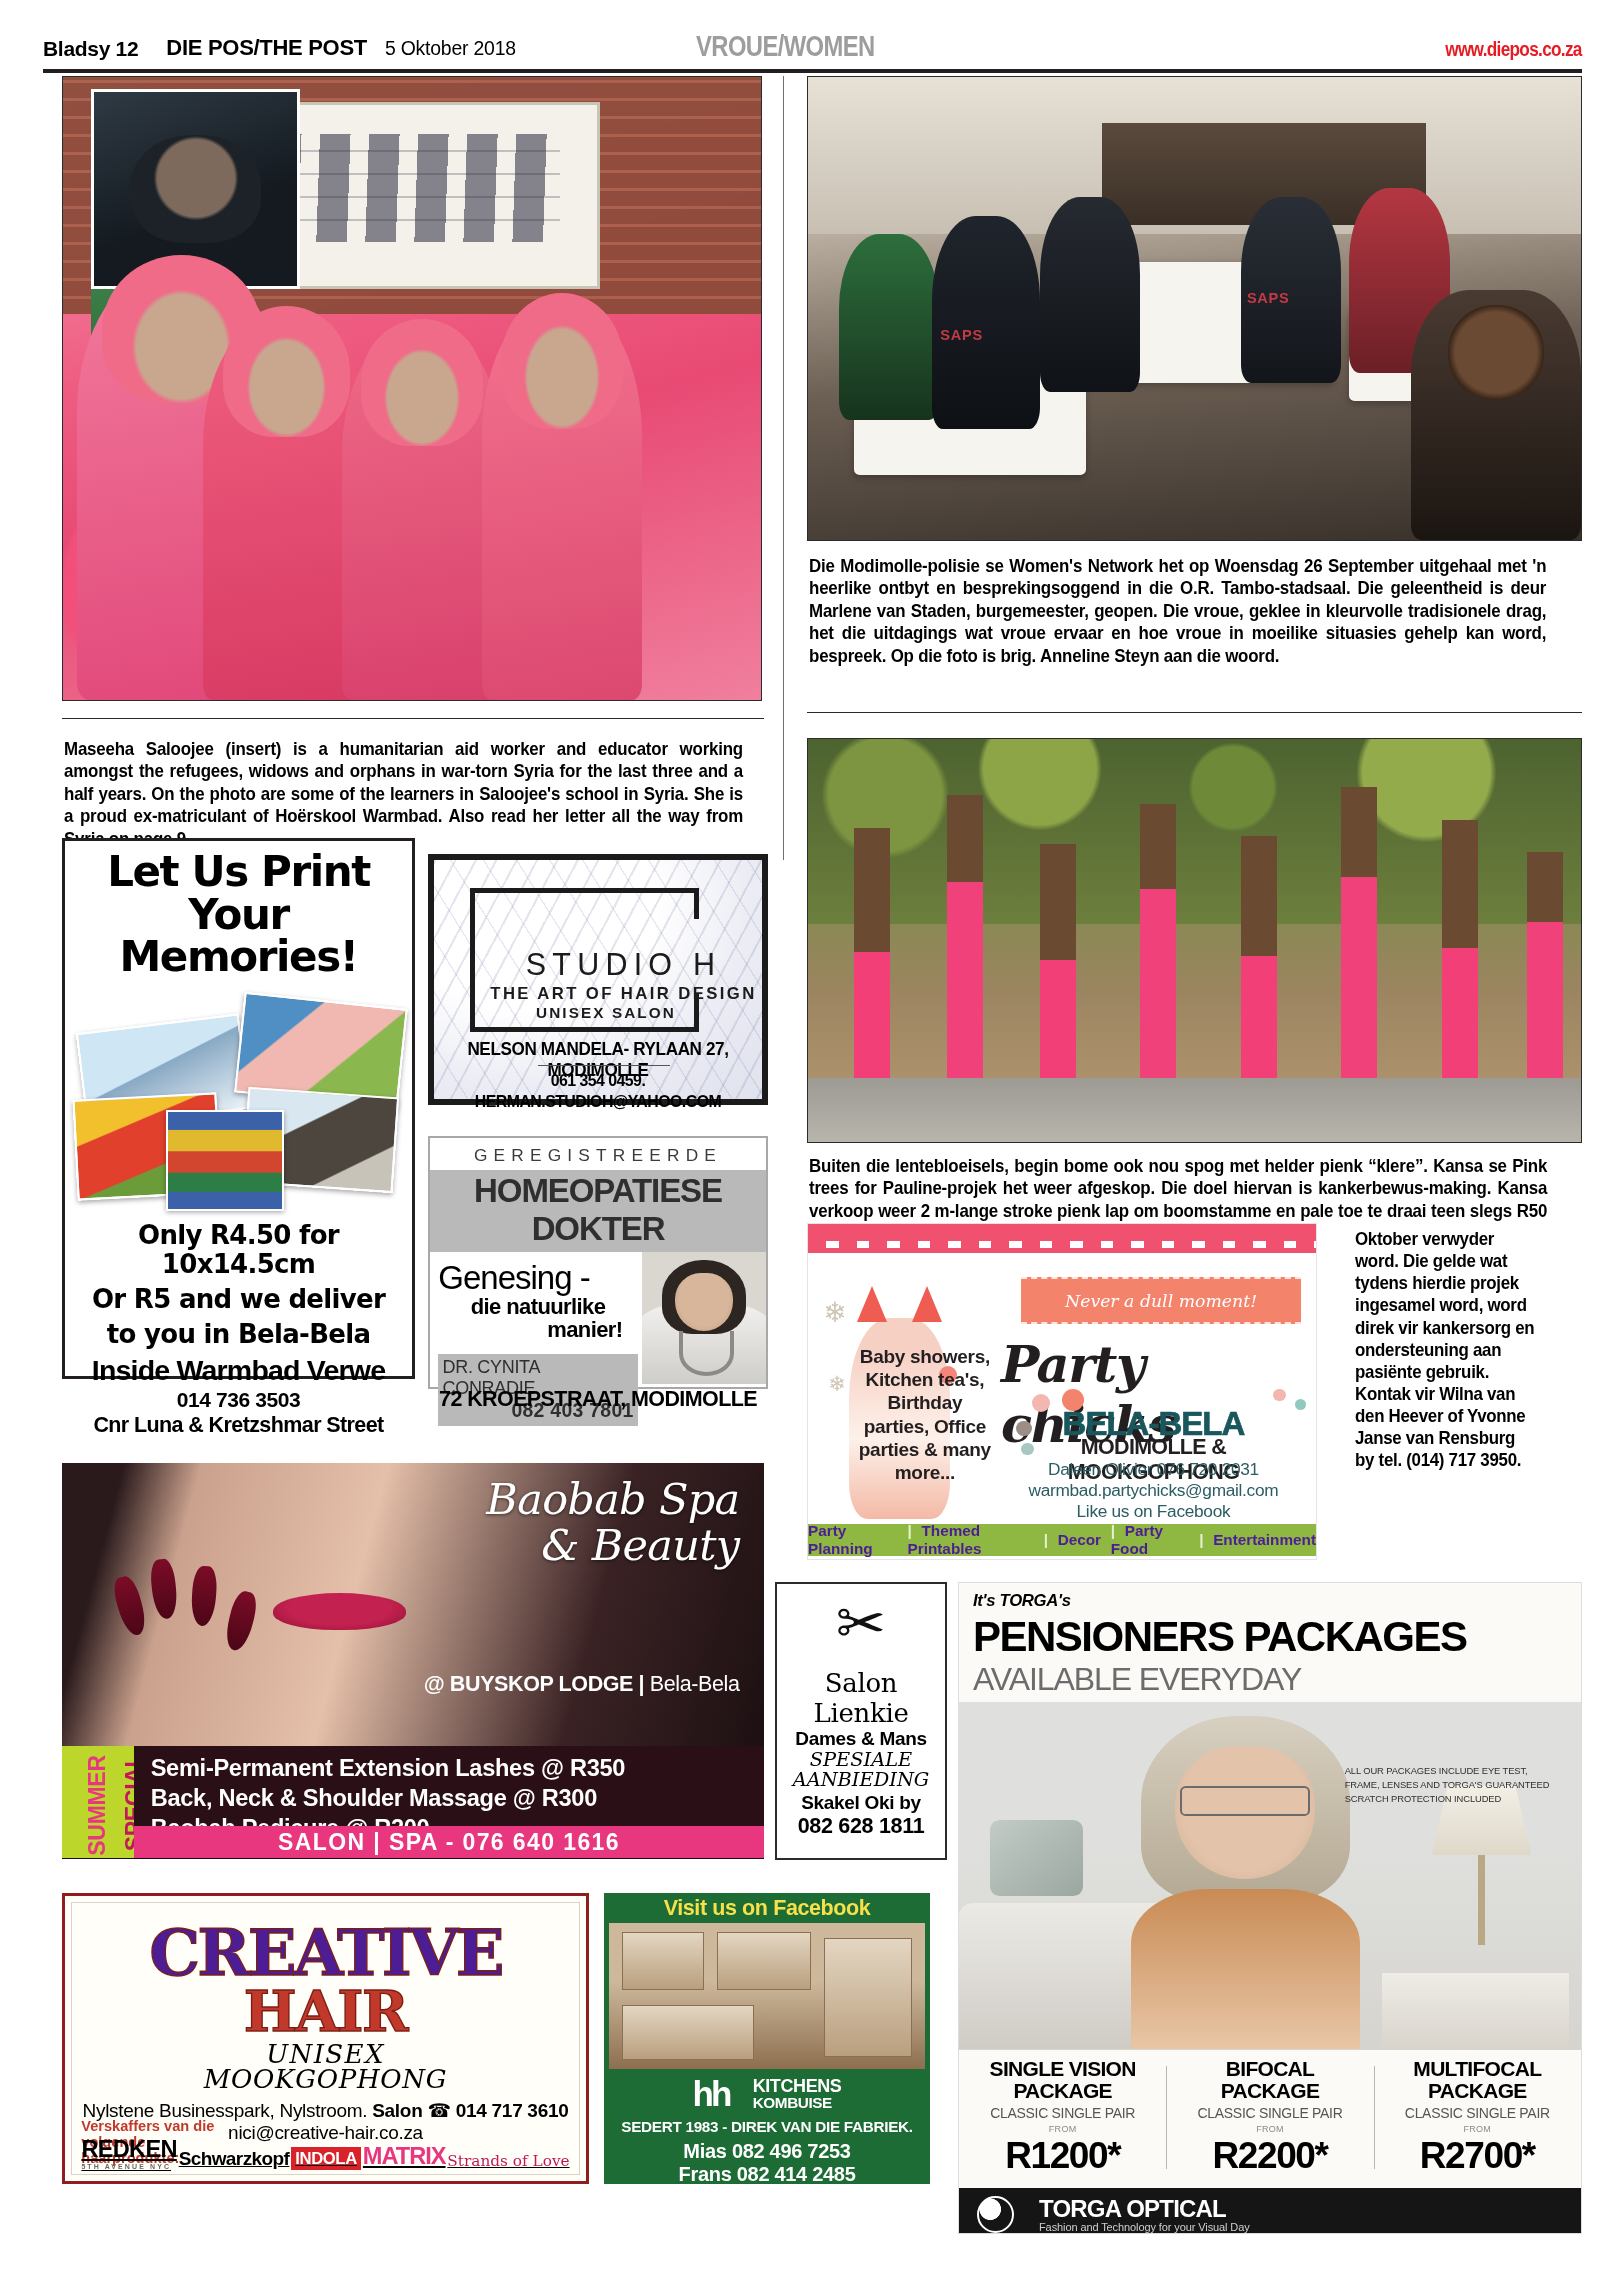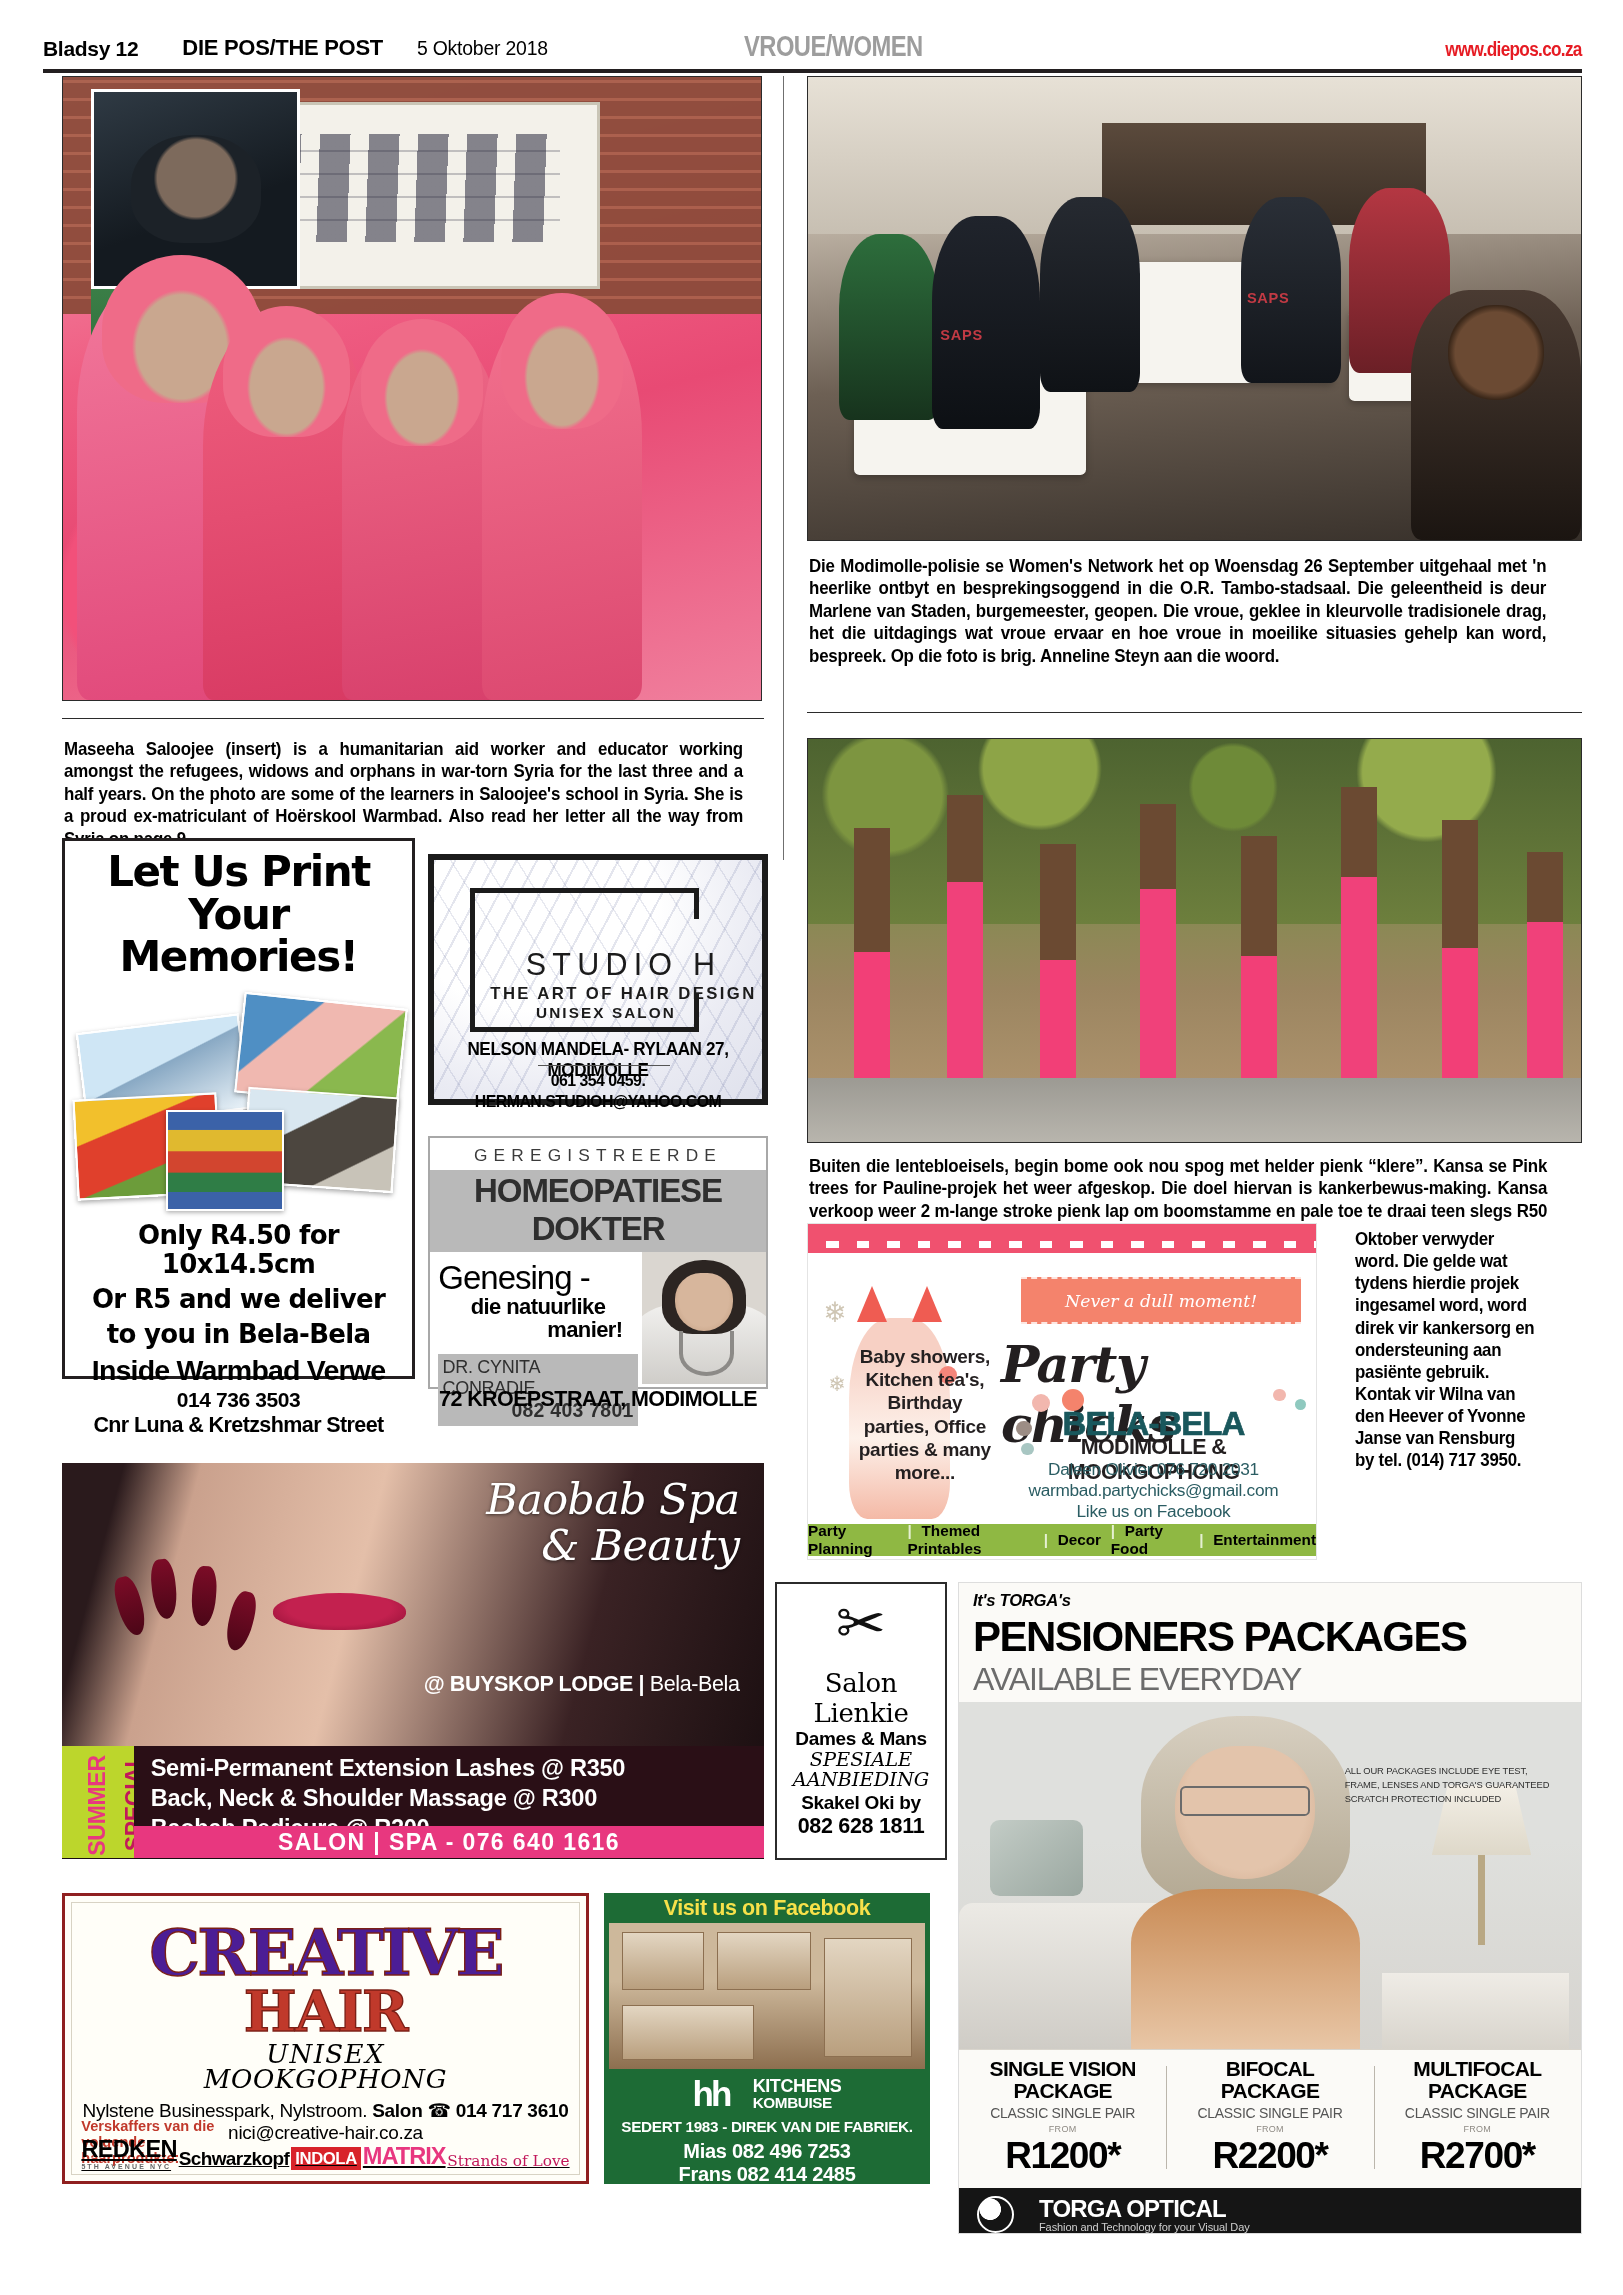--- a/index.html
+++ b/index.html
@@ -10,21 +10,21 @@
     color: #000;
     position: relative;
     overflow: hidden;
   }
   .page { position: relative; width: 1623px; height: 2295px; padding: 0; }
 
   
   .masthead {
     position: absolute; left: 43px; top: 19.4px; width: 1539px; height: 54px;
     border-bottom: 4.2px solid #231f20;
-    display: flex; align-items: flex-end; gap: 16px;
+    display: flex; align-items: flex-end; gap: 0;
   }
   .mh-page { font-size: 21px; font-weight: bold; letter-spacing: -0.3px; padding-bottom: 8.3px; }
   .mh-paper { font-size: 22px; font-weight: bold; letter-spacing: -0.3px; padding-bottom: 8.3px; margin-left: 28px; }
   .mh-date { font-size: 19.4px; font-weight: normal; padding-bottom: 9px; margin-left: 18px; letter-spacing: -0.2px; }
   .mh-section {
     font-size: 29px; font-weight: bold; color: #9d9d9d; letter-spacing: -0.7px;
     padding-bottom: 6.2px; margin-left: 180px;
     transform: scaleX(0.82); transform-origin: left bottom;
   }
   .mh-url {
@@ -309,21 +309,21 @@
   #ad-party .pc-towns {
     position: absolute; left: 38%; top: 67%; width: 60%; text-align: center;
     font-size: 21.5px; font-weight: bold; letter-spacing: -0.7px; color: #231f20;
   }
   #ad-party .pc-contact {
     position: absolute; left: 38%; top: 76%; width: 60%; text-align: center;
     font-size: 17.3px; line-height: 1.22; color: #2b5d63; letter-spacing: -0.3px;
   }
   #ad-party .pc-dots i { position: absolute; border-radius: 50%; }
   #ad-party .pc-foot {
-    height: 32px; background: #8fb843; color: #000000; display: flex;
+    height: 32px; background: #8fb843; color: #4c1d95; display: flex;
     align-items: center; justify-content: flex-start; gap: 9.7px;
     font-size: 15.3px; font-weight: bold;
   }
   #ad-party .pc-foot span + span::before { content: "|"; color: #e6f0d2; margin-right: 9.7px; }
 
   
   #trees-col {
     left: 1355px; top: 1228px; width: 189px;
     font-size: 17.7px; font-weight: bold; line-height: 1.25;
     letter-spacing: -0.3px; text-align: left;

